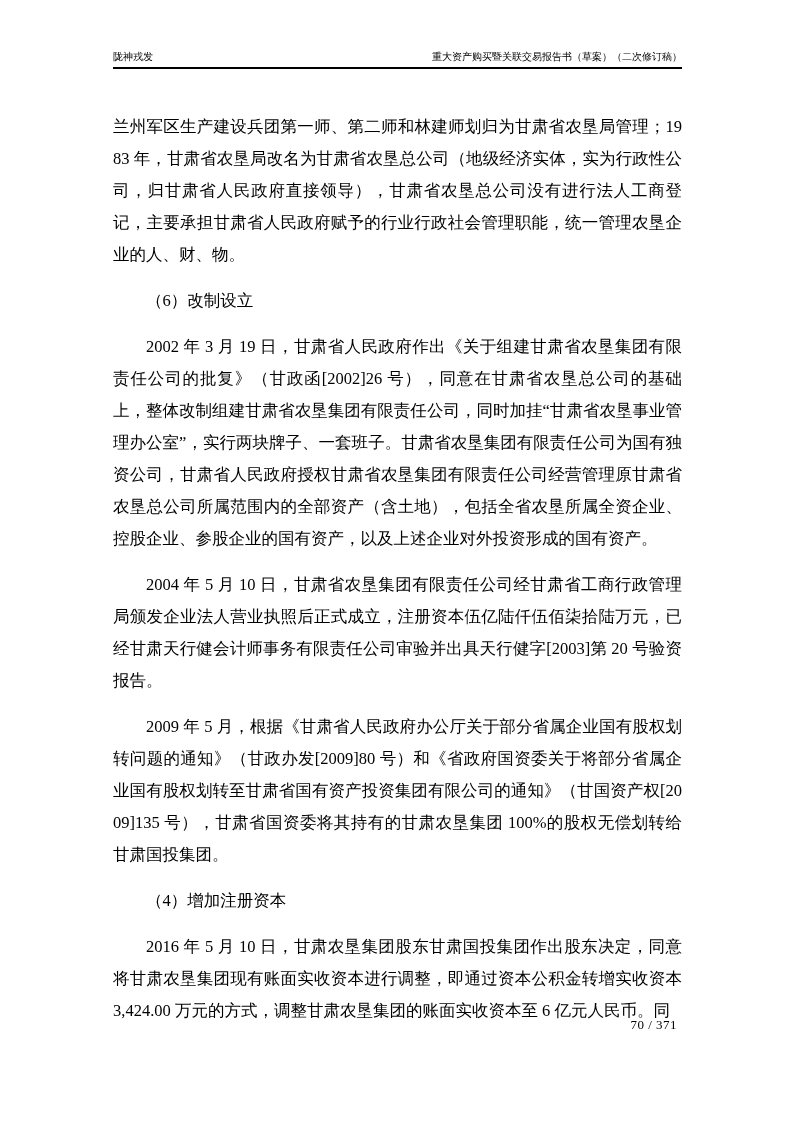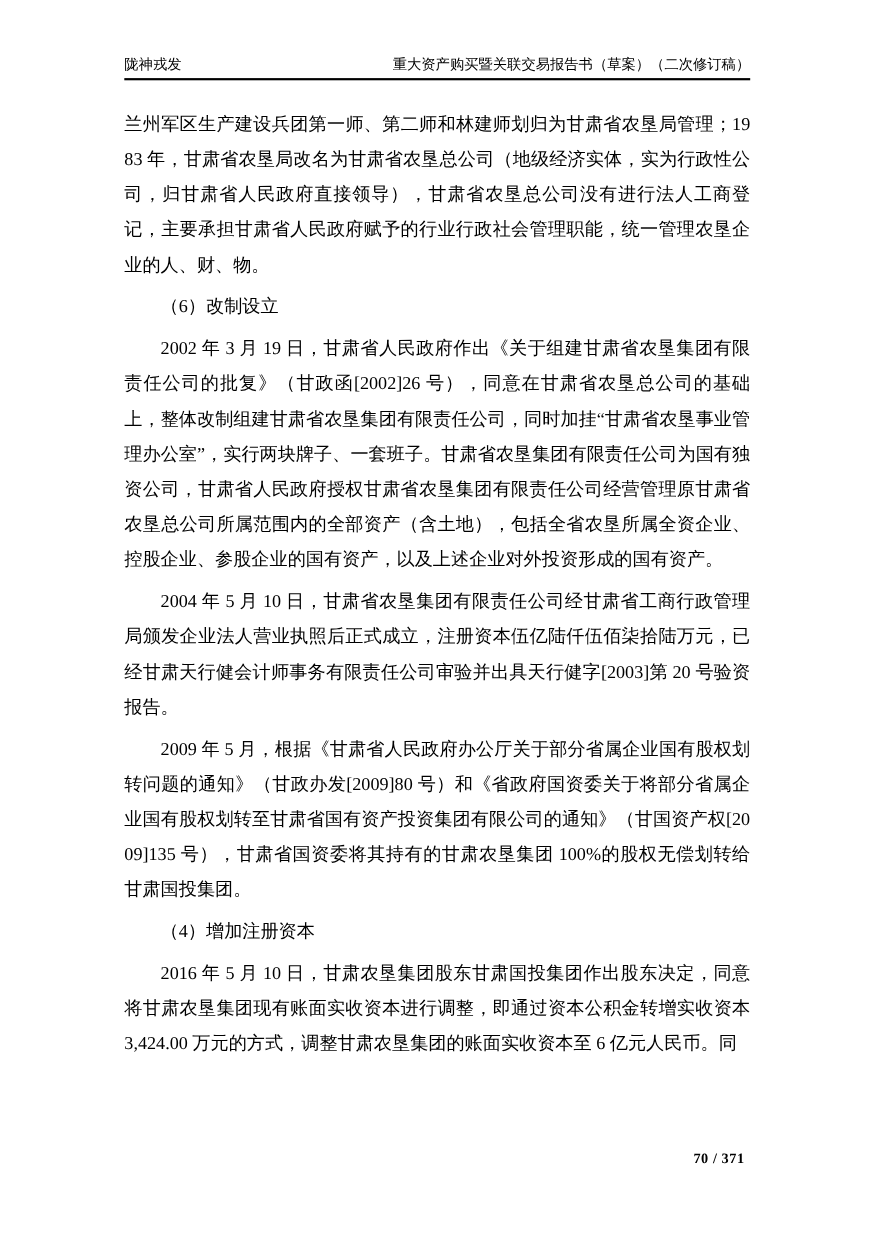--- a/index.html
+++ b/index.html
@@ -18,52 +18,52 @@
     overflow: hidden;
   }
   .page-header {
     position: absolute;
     top: 50px;
     left: 113px;
     right: 111px;
     display: flex;
     justify-content: space-between;
     align-items: flex-end;
-    font-size: 13px;
+    font-size: 10px;
     padding-bottom: 3px;
     border-bottom: 2px solid #000000;
     white-space: nowrap;
   }
   .doc-body {
     position: absolute;
     top: 97px;
     left: 113px;
     right: 111px;
     font-size: 16.5px;
     line-height: 32px;
   }
   .doc-body p {
-    margin: 0 0 6px 0;
+    margin: 14px 0 6px 0;
     text-align: justify;
     text-align-last: left;
     word-break: break-all;
   }
   .doc-body p.indent {
     text-indent: 2em;
   }
   .doc-body p.heading {
     text-indent: 2em;
     text-align: left;
   }
   .page-footer {
     position: absolute;
-    top: 1045px;
+    top: 1017px;
     right: 116px;
     font-size: 13px;
-    font-weight: bold;
+    font-weight: normal;
     letter-spacing: 0.5px;
   }
 </style>
 </head>
 <body>
 
 <div class="page">
 
   <div class="page-header">
     <span>陇神戎发</span>

